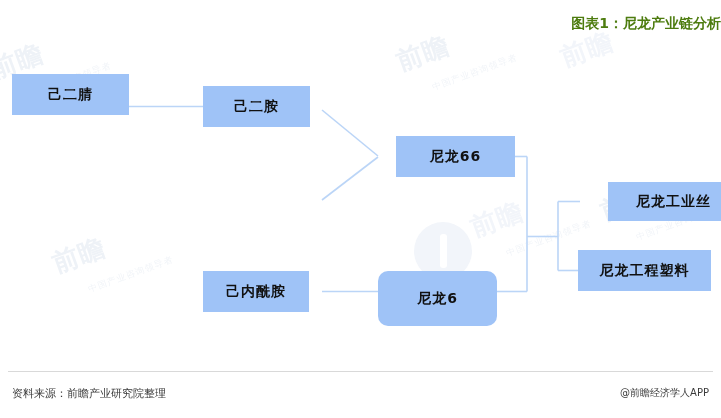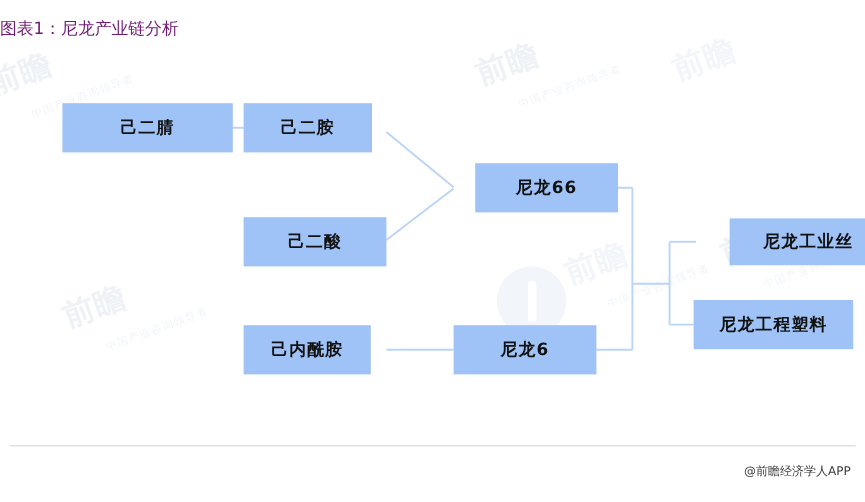--- a/index.html
+++ b/index.html
@@ -50,24 +50,24 @@
     background: #ffffff;
     border-radius: 3px;
   }
 
   
   .chart-title {
     position: absolute;
     left: 0;
     right: 0;
     top: 15px;
-    text-align: left;
+    text-align: right;
     font-size: 14px;
-    font-weight: 400;
-    color: #701a75;
+    font-weight: 700;
+    color: #4d7c0f;
     z-index: 5;
   }
   .footer-rule {
     position: absolute;
     left: 8px;
     right: 8px;
     top: 371px;
     height: 1px;
     background: #d9d9d9;
     z-index: 5;
@@ -166,49 +166,47 @@
 
       <line x1="558" y1="201.5" x2="558" y2="270.5"></line>
 
       <line x1="558" y1="201.5" x2="580" y2="201.5"></line>
 
       <line x1="558" y1="270.5" x2="578" y2="270.5"></line>
     </g>
   </svg>
 
   <div class="diagram">
-    <div class="node" style="left:12px;  top:86px;  width:142px; height:41px;margin-left:40px;">
+    <div class="node" style="left:12px;  top:74px;  width:117px; height:41px;">
       <span>己二腈</span>
     </div>
 
     <div class="node" style="left:203px; top:86px;  width:107px; height:41px;">
       <span>己二胺</span>
     </div>
 
-    <div class="node" style="left:203px; top:181px; width:119px; height:41px;">
-      <span>己二酸</span>
-    </div>
 
     <div class="node" style="left:203px; top:271px; width:106px; height:41px;">
       <span>己内酰胺</span>
     </div>
 
     <div class="node" style="left:378px; top:136px; width:119px; height:41px;margin-left:18px;">
       <span>尼龙66</span>
     </div>
 
-    <div class="node" style="left:378px; top:271px; width:119px; height:41px;">
+    <div class="node" style="left:378px; top:271px; width:119px; height:55px;border-radius:10px;">
       <span>尼龙6</span>
     </div>
 
     <div class="node" style="left:580px; top:182px; width:131px; height:39px;margin-left:28px;">
       <span>尼龙工业丝</span>
     </div>
 
     <div class="node" style="left:578px; top:250px; width:133px; height:41px;">
       <span>尼龙工程塑料</span>
     </div>
   </div>
 
   <div class="footer-rule"></div>
+  <div class="footer-left">资料来源：前瞻产业研究院整理</div>
   <div class="footer-right">@前瞻经济学人APP</div>
 
 </div>
 
 </body></html>

